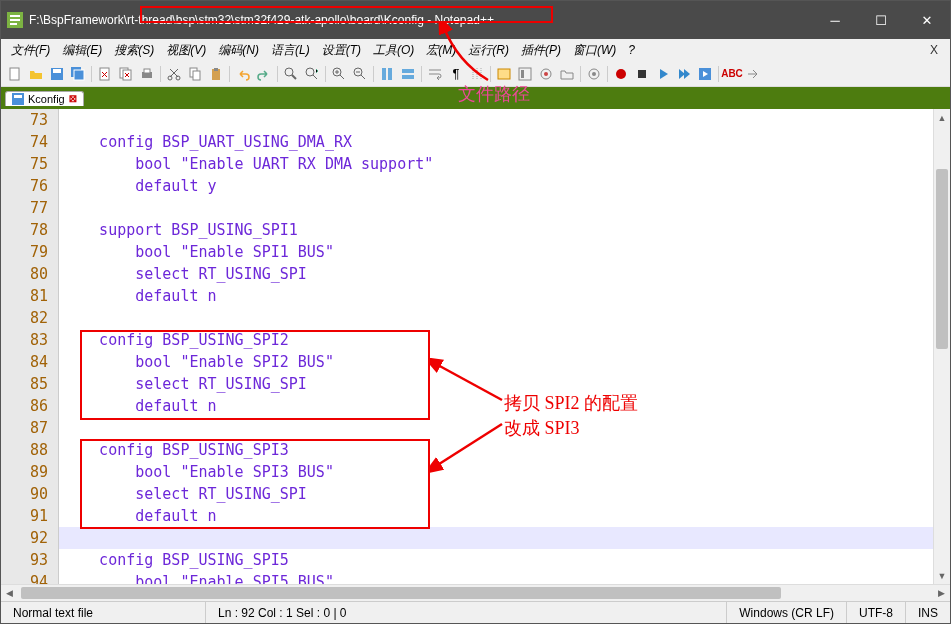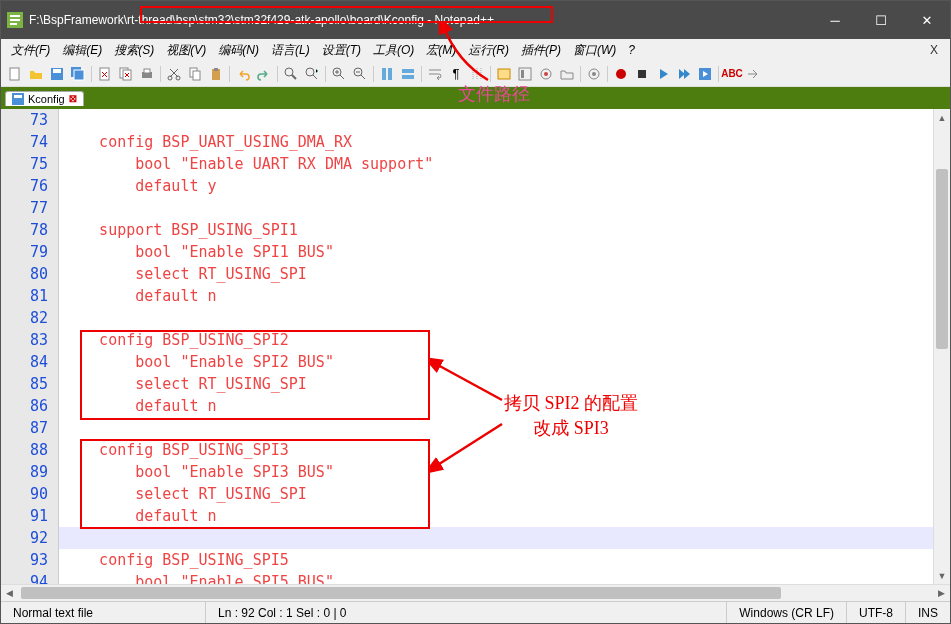--- a/index.html
+++ b/index.html
@@ -16,38 +16,38 @@
 .menubar .x { padding:0 8px; color:#333; }
 .toolbar { background:#f0f0f0; height:26px; display:flex; align-items:center; padding:0 4px; gap:1px; border-bottom:1px solid #ddd; }
 .tbtn { width:20px; height:20px; display:flex; align-items:center; justify-content:center; border-radius:2px; }
 .tsep { width:1px; height:16px; background:#ccc; margin:0 2px; }
 .tabbar { background:#4d7c0f; height:22px; display:flex; align-items:center; padding:0 4px; }
 .tab { background:#fff; border:1px solid #aaa; border-bottom:none; padding:1px 6px; display:flex; align-items:center; gap:4px; font-size:11px; border-radius:3px 3px 0 0; }
 .tab .dot { width:12px; height:12px; background:#7cb342; border-radius:0; }
 .tab .cx { color:#c00; font-weight:bold; font-size:10px; }
 .editor { flex:1; display:flex; position:relative; overflow:hidden; background:#fff; }
 .gutter { width:58px; background:#e8e8e8; text-align:right; }
-.ln { height:22px; color:#1d4ed8; font-family:Consolas,monospace; font-size:15px; padding-right:10px; line-height:22px; border-right:1px solid #ccc; }
+.ln { height:22px; color:#a16207; font-family:Consolas,monospace; font-size:15px; padding-right:10px; line-height:22px; border-right:1px solid #ccc; }
 .code { flex:1; position:relative; font-family:Consolas,monospace; font-size:15px; }
-.cl { height:22px; padding-left:4px; white-space:pre; color:#ef4444; line-height:22px; }
+.cl { height:22px; padding-left:4px; white-space:pre; color:#6d28d9; line-height:22px; }
 .cl.hl { background:#e8e8ff; }
 .scroll-v { position:absolute; right:0; top:0; bottom:0; width:17px; background:#f0f0f0; border-left:1px solid #ddd; }
 .scroll-v .thumb { position:absolute; left:2px; right:2px; top:60px; height:180px; background:#c0c0c0; border-radius:2px; }
 .scroll-v .arr { position:absolute; left:0; right:0; height:17px; display:flex; align-items:center; justify-content:center; color:#666; font-size:9px; }
 .scroll-h { height:17px; background:#f0f0f0; border-top:1px solid #ddd; position:relative; }
 .scroll-h .thumb { position:absolute; top:2px; bottom:2px; left:20px; width:760px; background:#c0c0c0; border-radius:2px; }
 .scroll-h .arr { position:absolute; top:0; bottom:0; width:17px; display:flex; align-items:center; justify-content:center; color:#666; font-size:9px; }
 .status { height:22px; border-top:1px solid #ccc; display:flex; align-items:center; font-size:12px; background:#f0f0f0; }
 .status .cell { padding:0 12px; border-right:1px solid #ccc; height:100%; display:flex; align-items:center; }
 
 .anno-box1 { position:absolute; border:2px solid #e00; pointer-events:none; left:140px; top:6px; width:413px; height:17px; z-index:50; }
 .anno-box2 { position:absolute; border:2px solid #e00; pointer-events:none; left:80px; top:330px; width:350px; height:90px; z-index:50; }
 .anno-box3 { position:absolute; border:2px solid #e00; pointer-events:none; left:80px; top:439px; width:350px; height:90px; z-index:50; }
 .anno-t1 { position:absolute; left:458px; top:82px; color:#ec4899; font-size:18px; font-family:"Microsoft YaHei"; z-index:50; }
-.anno-t2 { position:absolute; left:504px; top:391px; color:#e00; font-size:18px; font-family:"Microsoft YaHei"; z-index:50; line-height:1.4;text-align:center; }
+.anno-t2 { position:absolute; left:504px; top:391px; color:#e00; font-size:18px; font-family:"Microsoft YaHei"; z-index:50; line-height:1.4; }
 .arrow { position:absolute; z-index:49; }
 </style>
 </head>
 <body>
 
 <div class="win">
   <div class="titlebar">
     <svg class="icon" viewBox="0 0 16 16">
         <rect width="16" height="16" fill="#7cb342"></rect>
         <rect x="3" y="3" width="10" height="2" fill="#fff"></rect>

